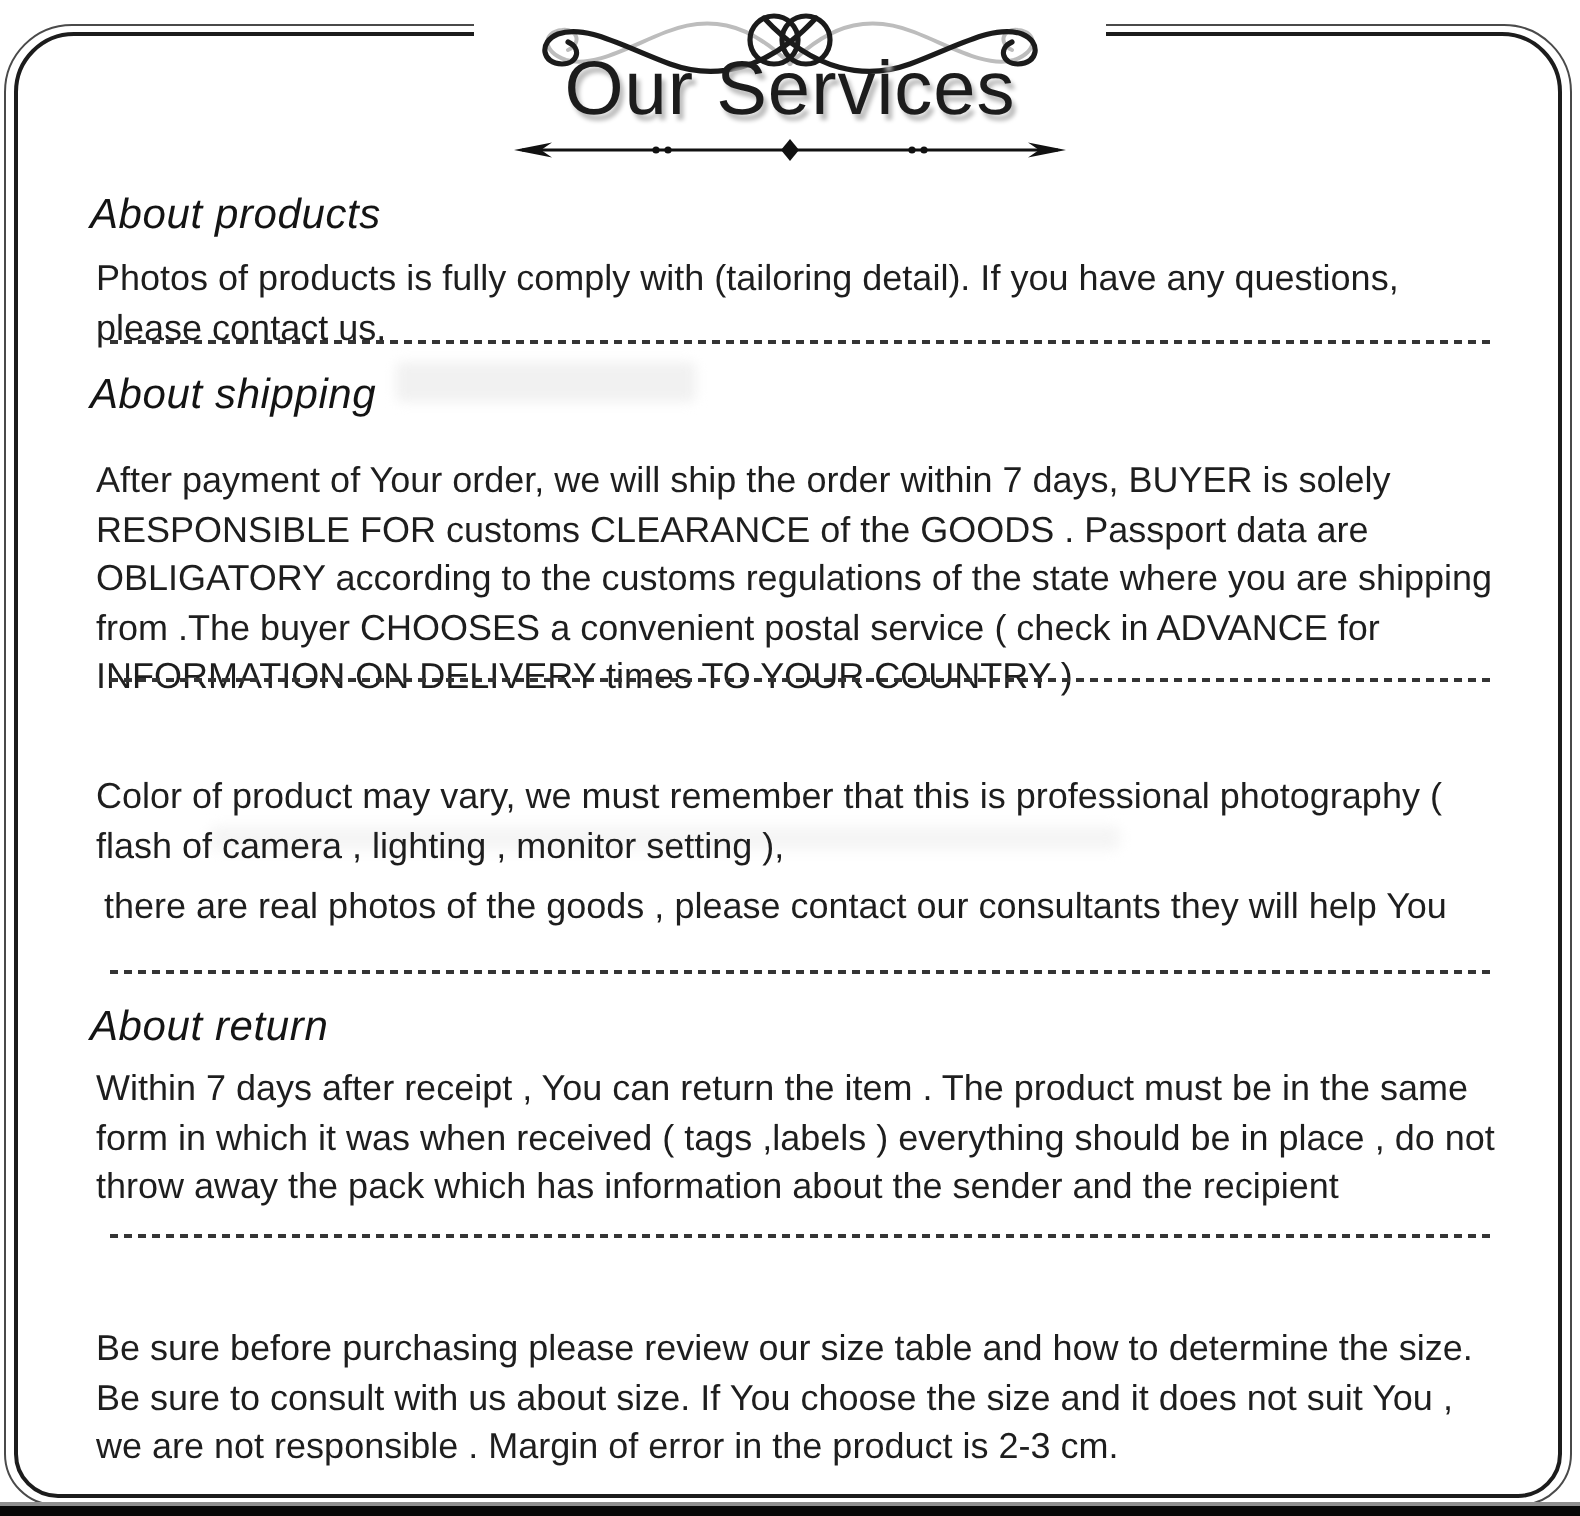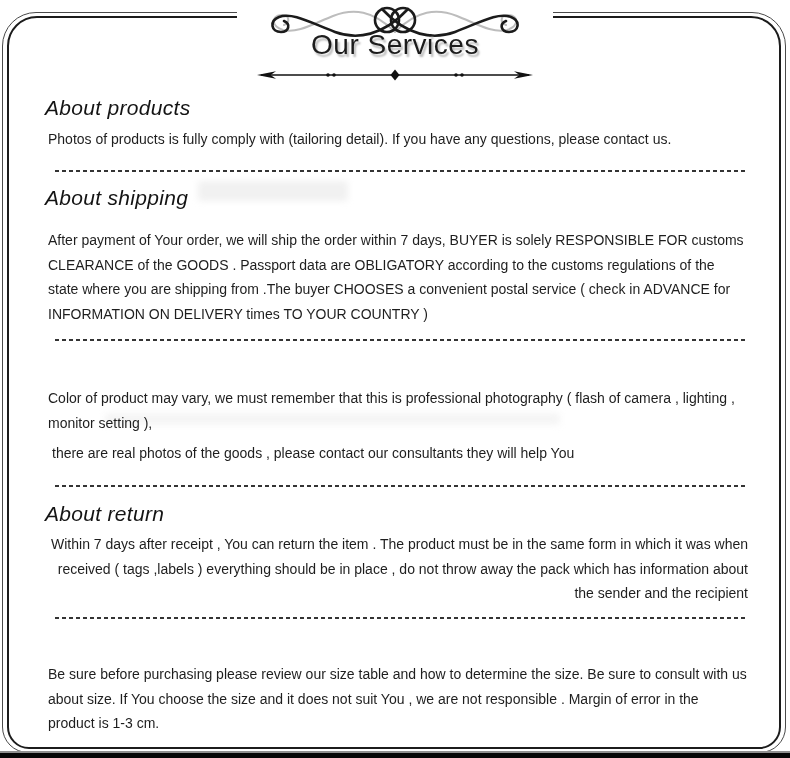--- a/index.html
+++ b/index.html
@@ -27,53 +27,53 @@
     background:#060606;border-top:2px solid #8f8f8f;
   }
   
   .ornament{
     position:absolute;top:0;left:50%;transform:translateX(-50%);
     width:300px;height:46px;background:#ffffff;padding:0 8px;
   }
   .title{
     position:absolute;top:24px;left:0;right:0;
     text-align:center;
-    font-size:28px;line-height:42px;
+    font-size:38px;line-height:42px;
     color:#1c1c1c;letter-spacing:0.5px;
     text-shadow:2px 3px 2px #bcbcbc;
   }
   .divider{
     position:absolute;top:66px;left:50%;transform:translateX(-50%);
     width:280px;height:18px;
   }
   h2.sec-heading{
     position:absolute;left:45px;margin:0;
     font-size:21px;font-weight:400;letter-spacing:0.3px;
     color:#141414;
     font-style:italic;
   }
   p.sec-text{
     position:absolute;left:48px;width:700px;margin:0;
-    font-size:14px;line-height:24.5px;color:#1e1e1e;
+    font-size:18px;line-height:24.5px;color:#1e1e1e;
   }
   .dashed-sep{
     position:absolute;left:55px;width:692px;height:2px;
     background:repeating-linear-gradient(to right,#343434 0 4px,transparent 4px 7px);
   }
   .smudge{position:absolute;background:#f1f1f1;filter:blur(3px);border-radius:3px;}
   .smudge-1{left:198px;top:181px;width:150px;height:20px;}
   .smudge-2{left:105px;top:413px;width:455px;height:12px;background:#f5f5f5;}
   
   .h-products{top:96px;}  .p-products{top:127px;}
   .sep-1{top:170px;}
   .h-shipping{top:186px;} .p-shipping{top:228px;line-height:25px;}
   .sep-2{top:339px;}
   .h-color{top:354px;}    .p-color-1{top:386px;} .p-color-2{top:441px;padding-left:4px;}
   .sep-3{top:485px;}
-  .h-return{top:502px;}   .p-return{top:532px;line-height:23.5px;text-align:right;}
+  .h-return{top:502px;}   .p-return{top:532px;line-height:23.5px;}
   .sep-4{top:617px;}
   .h-size{top:631px;}     .p-size{top:662px;line-height:24px;}
   svg{display:block;width:100%;height:100%;}
 </style>
 </head>
 <body>
 
 <div class="page">
 
   <div class="border-outer"></div>
@@ -125,16 +125,16 @@
   <p class="sec-text p-color-2">there are real photos of the goods , please contact our consultants they will help You</p>
   <p class="sec-text p-color-1">Color of product may vary, we must remember that this is professional photography ( flash of camera , lighting , monitor setting ),</p>
 
   <div class="dashed-sep sep-3"></div>
 
   <h2 class="sec-heading h-return">About return</h2>
   <p class="sec-text p-return">Within 7 days after receipt , You can return the item . The product must be in the same form in which it was when received ( tags ,labels ) everything should be in place , do not throw away the pack which has information about the sender and the recipient</p>
 
   <div class="dashed-sep sep-4"></div>
 
-  <p class="sec-text p-size">Be sure before purchasing  please review our size table and how to determine the size. Be sure to consult with us about size. If You choose the size and it does not suit You , we are not responsible . Margin of error in the product is 1-3 cm.</p>
+  <p class="sec-text p-size">Be sure before purchasing  please review our size table and how to determine the size. Be sure to consult with us about size. If You choose the size and it does not suit You , we are not responsible . Margin of error in the product is 2-3 cm.</p>
 
   <div class="bottom-bar"></div>
 </div>
 
 </body></html>

